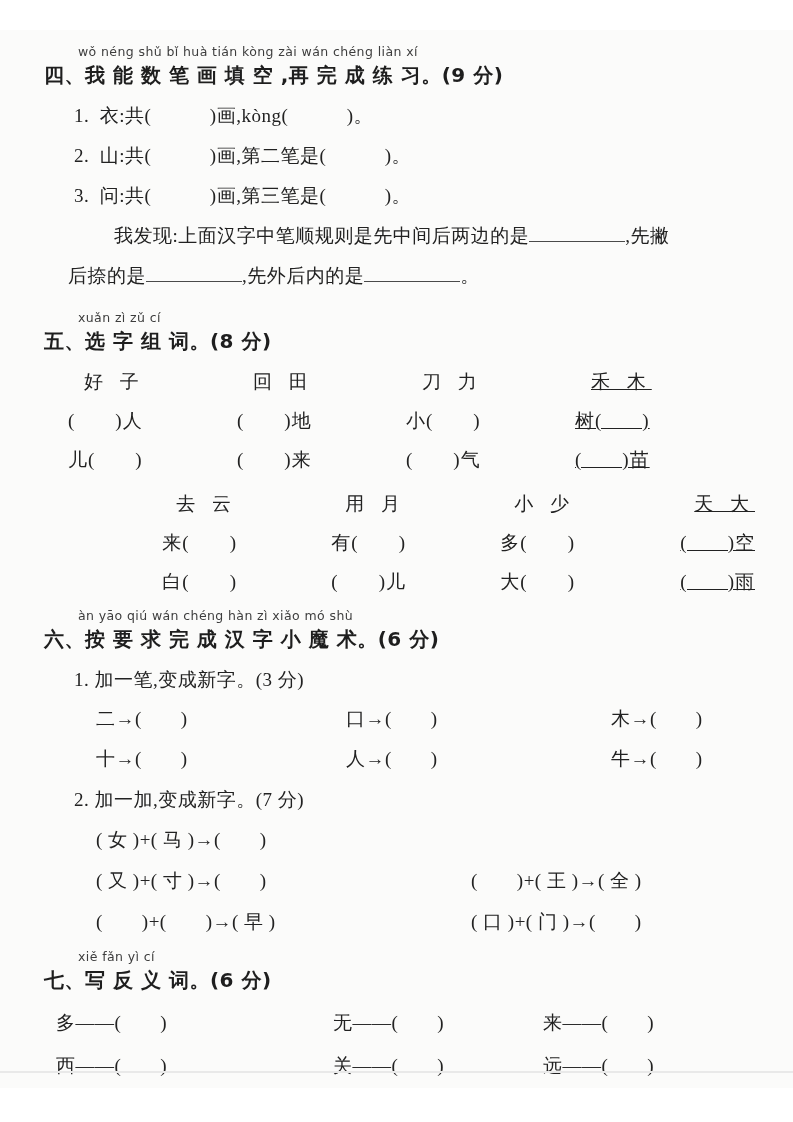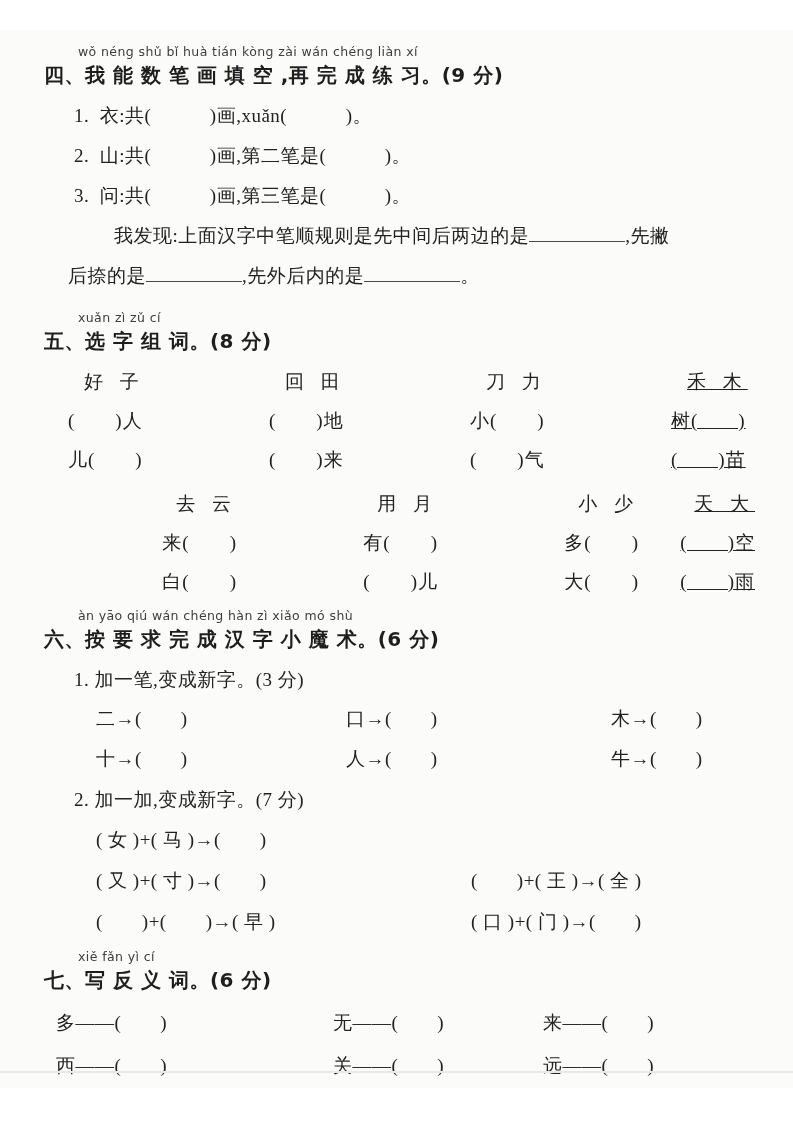--- a/index.html
+++ b/index.html
@@ -39,21 +39,21 @@
   }
   .discovery{
     margin:8px 0 0 24px;line-height:40px;letter-spacing:0.5px;
   }
   .discovery .line1{text-indent:46px;}
   .blank{
     display:inline-block;width:96px;height:15px;
     border-bottom:1.5px solid #4a4a4a;vertical-align:baseline;
   }
   
-  .w5-grid{display:flex;margin-left:24px;gap:32px;}
+  .w5-grid{display:flex;margin-left:24px;}
   .w5-col{width:169px;flex:0 0 169px;}
   .w5-col:last-child{flex:1;text-decoration:underline;}
   .w5-pair{padding-left:16px;letter-spacing:6px;line-height:24px;}
   .w5-row{margin-top:15px;line-height:24px;letter-spacing:1px;}
   .g1{margin-top:16px;}
   .g2{margin-top:20px;text-align:right;}
   
   .sub-title{margin:16px 0 0 30px;line-height:24px;letter-spacing:0.5px;}
   .example{margin:15px 0 0 52px;line-height:24px;letter-spacing:0.5px;}
   .row3{display:flex;margin-left:52px;margin-top:14px;line-height:26px;letter-spacing:0.5px;}
@@ -78,21 +78,21 @@
   <div class="bottom-rule"></div>
 
   <div class="content">
 
     <div>
       <div class="pinyin">wǒ néng shǔ  bǐ  huà tián kòng      zài wán chéng liàn  xí</div>
       <div class="sec-title">四、我 能 数 笔 画 填 空 ,再 完  成  练 习。(9 分)</div>
 
       <div class="q-item">
         <span>1.</span>&nbsp;
-        <span>衣:共(　　　)画,xuǎn(　　　)。</span>
+        <span>衣:共(　　　)画,kòng(　　　)。</span>
       </div>
       <div class="q-item">
         <span>2.</span>&nbsp;
         <span>山:共(　　　)画,第二笔是(　　　)。</span>
       </div>
       <div class="q-item">
         <span>3.</span>&nbsp;
         <span>问:共(　　　)画,第三笔是(　　　)。</span>
       </div>
 

